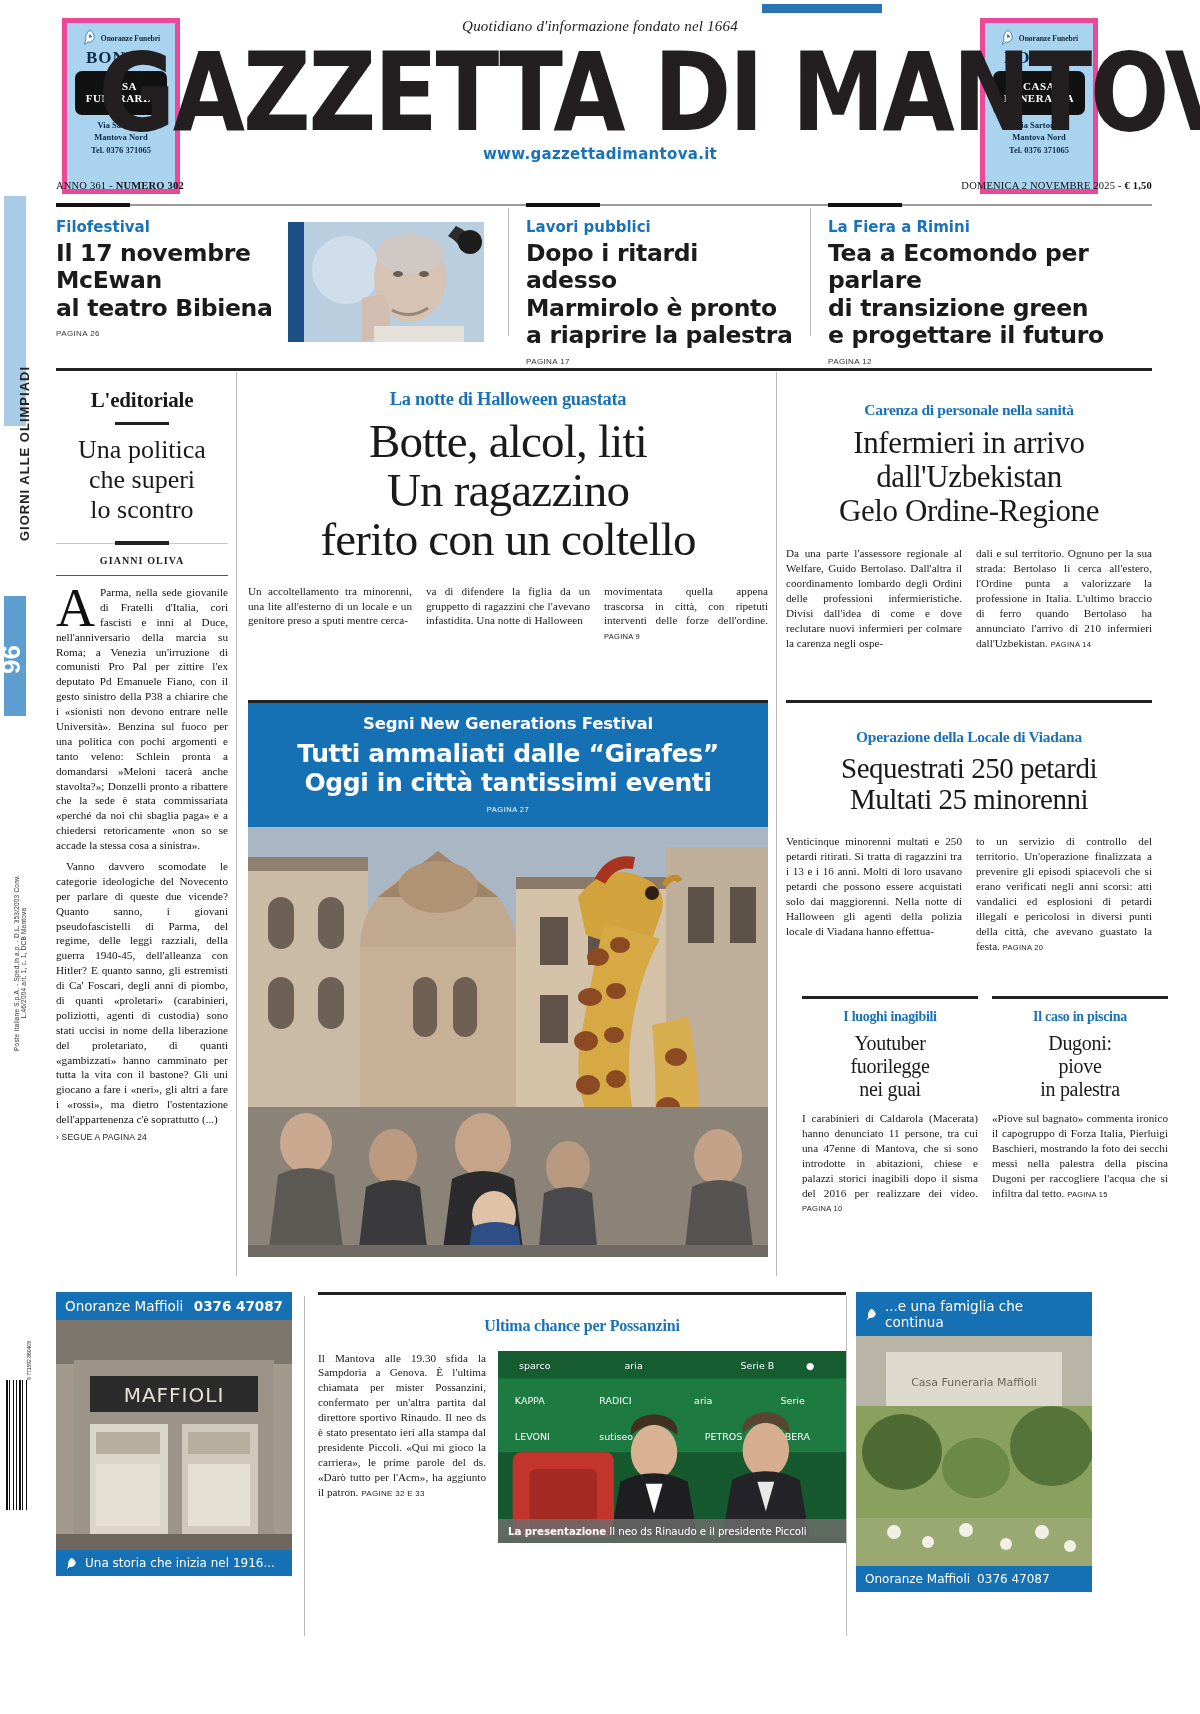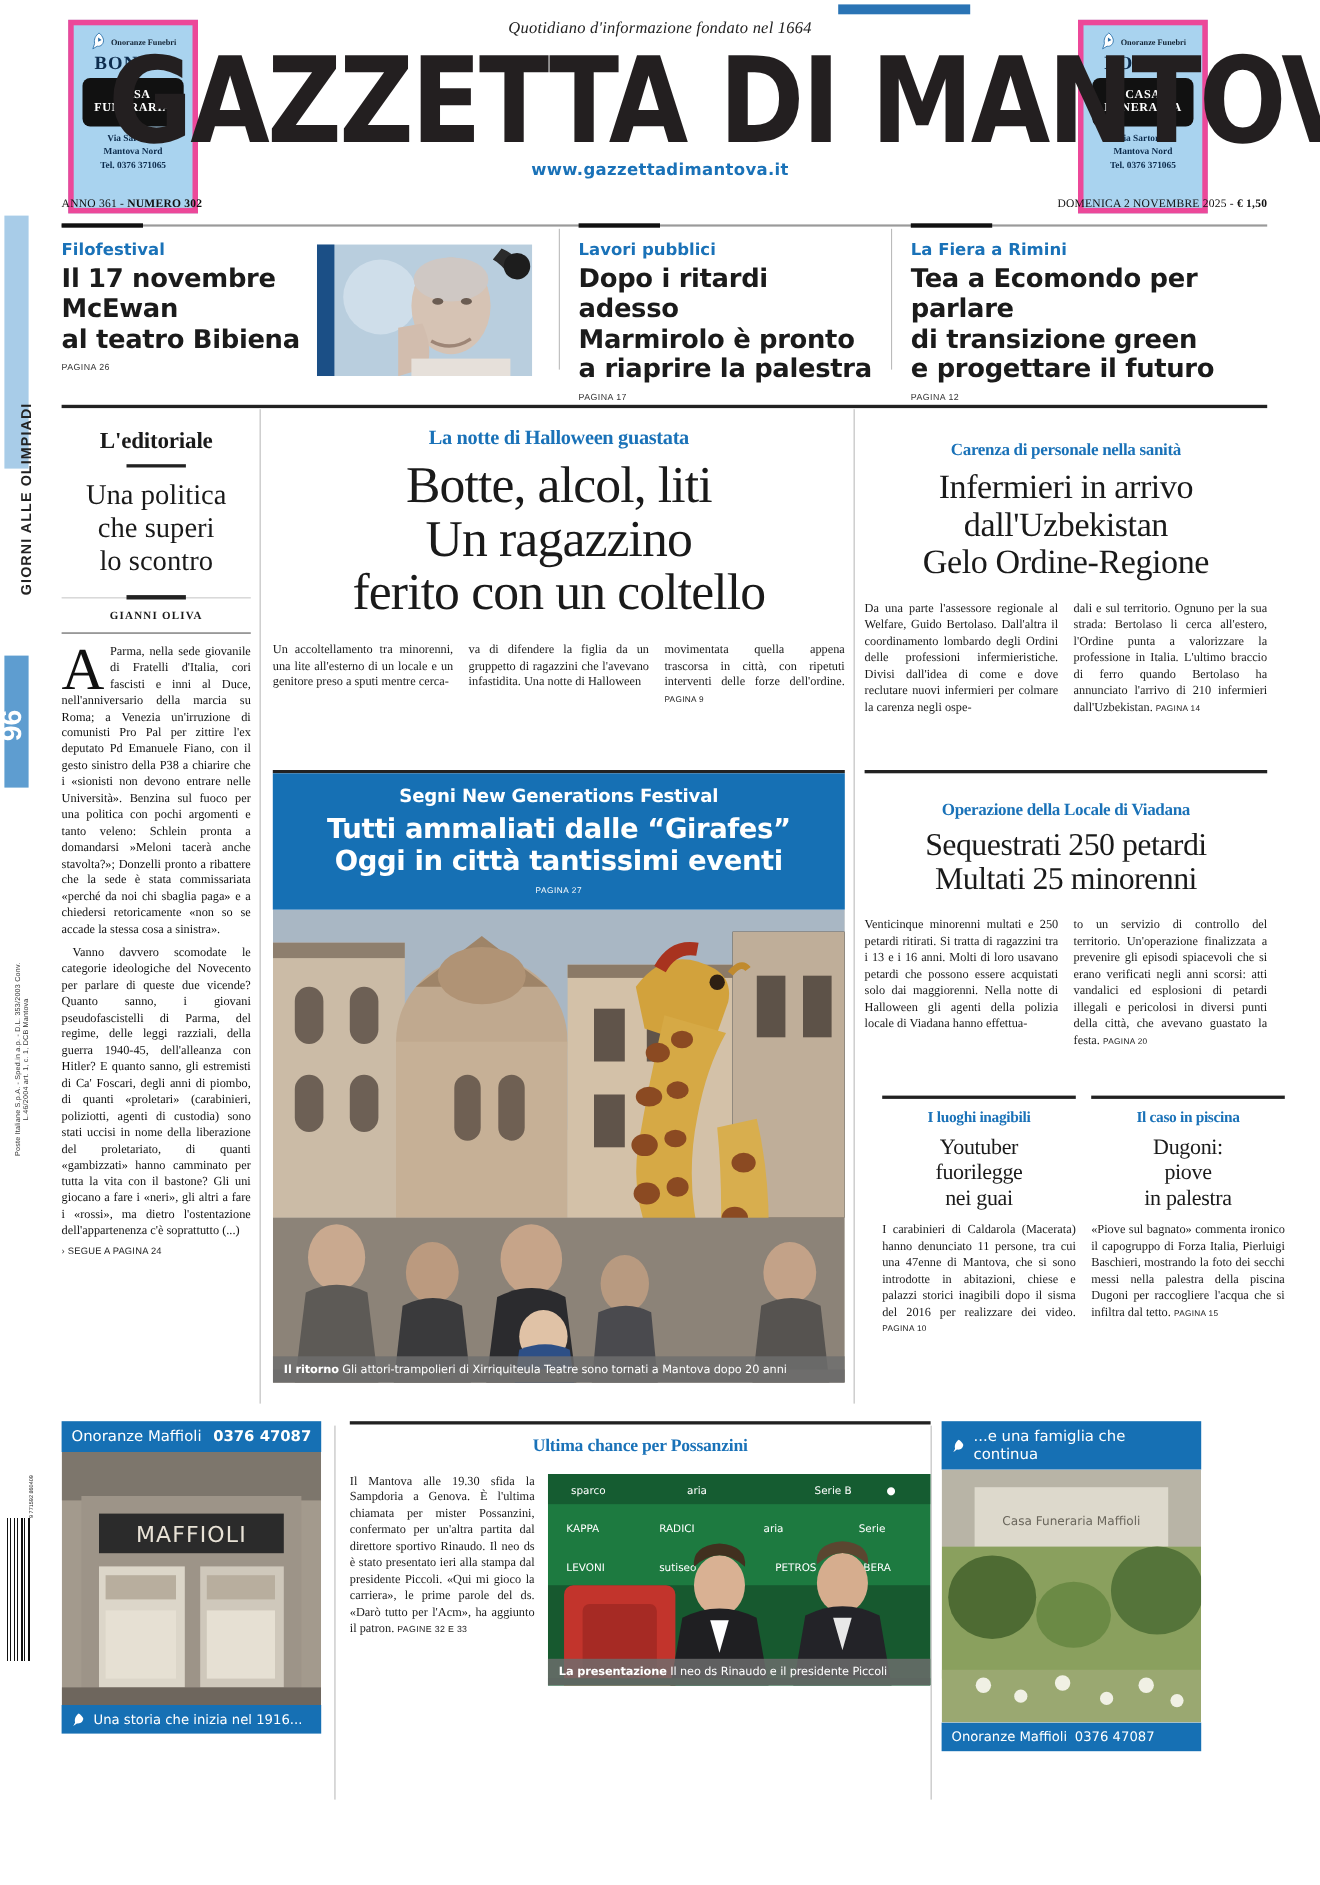--- a/index.html
+++ b/index.html
@@ -253,21 +253,21 @@
   .ad-bar-bottom {
     background: #1670b4; color: #fff; font-family: "DejaVu Sans", sans-serif;
     font-size: 12px; padding: 6px 9px; display:flex; align-items:center; gap:7px;
   }
   .ad-dove-sm { width: 13px; height: 13px; flex: none; }
 
   .sport { position: absolute; left: 262px; top: 0; width: 528px; }
   .sport-rule { height: 2.5px; background: #222; }
   .sport-kicker {
     text-align: center; font-family: "Liberation Serif", serif; font-weight: bold;
-    font-size: 16px; color: #1a72b8; margin-top: 11px; letter-spacing: -.2px;
+    font-size: 16px; color: #1a72b8; margin-top: 22px; letter-spacing: -.2px;
   }
   .sport-head {
     text-align: center; font-family: "Liberation Serif", serif;
     font-size: 33px; line-height: 1.1; margin-top: 7px; letter-spacing: -.6px;
   }
   .sport-body-wrap { display: flex; gap: 12px; margin-top: 16px; }
   .sport-text { width: 168px; font-family: "Liberation Serif", serif;
      font-size: 11.2px; line-height: 1.33; text-align: justify; hyphens: auto; }
   .sport-photo { flex: 1; height: 192px; position: relative; overflow: hidden; }
   .sport-pag { font-family: "Liberation Sans", sans-serif; font-size: 8px; letter-spacing: .3px;}
@@ -507,23 +507,20 @@
           <ellipse cx="235" cy="318" rx="28" ry="32" fill="#c6a489"></ellipse>
           <path d="M204 352 q32-16 62 0 l10 78 -82 0z" fill="#2b2b2e"></path>
           <ellipse cx="246" cy="388" rx="22" ry="24" fill="#e0c2a6"></ellipse>
           <path d="M224 400 q24-10 46 0 l4 30 -54 0z" fill="#2d4f86"></path>
           <ellipse cx="320" cy="340" rx="22" ry="26" fill="#b89a80"></ellipse>
           <path d="M296 366 q26-12 48 0 l6 64 -60 0z" fill="#4a4a4e"></path>
           <ellipse cx="470" cy="330" rx="24" ry="28" fill="#c3a288"></ellipse>
           <path d="M444 360 q28-14 54 0 l8 70 -70 0z" fill="#565350"></path>
           <rect x="0" y="418" width="520" height="12" fill="#6f6a63"></rect>
         </svg>
-        <div class="photo-caption">
-          <b>Il ritorno</b> <span>Gli attori-trampolieri di Xirriquiteula Teatre sono tornati a Mantova dopo 20 anni</span>
-        </div>
       </div>
     </div>
 
     <div class="right-col">
       <div class="r-kicker">Carenza di personale nella sanità</div>
       <div class="r-head" style="white-space:pre-line">Infermieri in arrivo
 dall'Uzbekistan
 Gelo Ordine-Regione</div>
       <div class="r-cols">
         <p>Da una parte l'assessore regionale al Welfare, Guido Bertolaso. Dall'altra il coordinamento lombardo degli Ordini delle professioni infermieristiche. Divisi dall'idea di come e dove reclutare nuovi infermieri per colmare la carenza negli ospe-</p>

